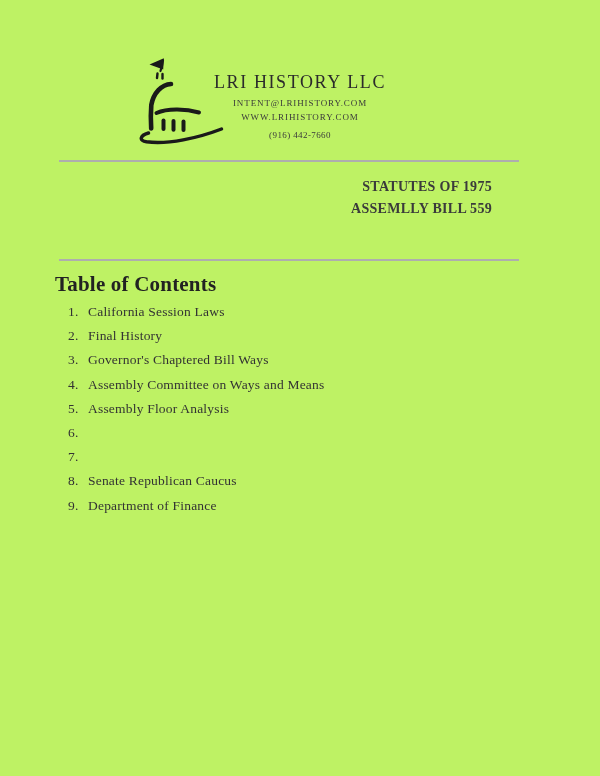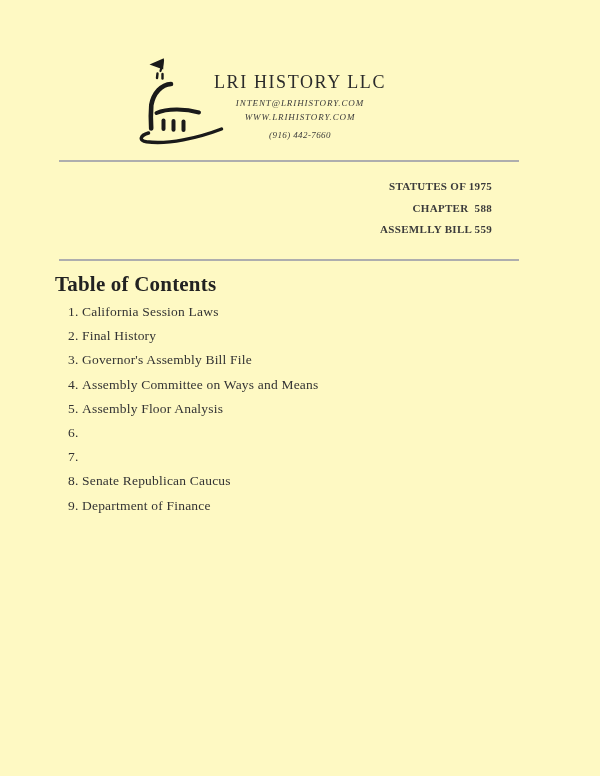--- a/index.html
+++ b/index.html
@@ -5,78 +5,78 @@
   * { margin: 0; padding: 0; box-sizing: border-box; }
   html, body { background: #ffffff; }
   body {
     width: 600px; height: 776px;
     font-family: "Liberation Serif", serif;
     position: relative;
     overflow: hidden;
   }
   .page {
     position: absolute; inset: 0;
-    background: #fef9c3;
+    background: #bef264;
   }
 
   
   .logo {
     position: absolute; left: 135px; top: 55px;
     width: 90px; height: 90px;
   }
   .letterhead {
     position: absolute; left: 0; top: 72px; width: 600px;
     text-align: center; color: #2f2f2f;
   }
   .company-name {
     font-size: 18px; letter-spacing: 1.6px;
     color: #2b2b2b; font-weight: 400;
   }
   .contact-line {
     font-size: 9px; letter-spacing: 0.9px;
-    color: #3a3a3a; margin-top: 4.5px; font-style: italic;
+    color: #3a3a3a; margin-top: 4.5px;
   }
   .contact-line.phone { letter-spacing: 0.4px; margin-top: 8px; }
 
   
   .rule {
     position: absolute; left: 59px; width: 460px; height: 1.5px;
     background: #aeaeae;
   }
   .rule-top { top: 160px; }
   .rule-bottom { top: 259px; }
 
   
   .doc-info {
     position: absolute; top: 176px; right: 108px;
     text-align: right; color: #3b3b3b;
   }
   .doc-info-line {
-    font-size: 11px; font-weight: bold;
+    font-size: 14px; font-weight: bold;
     line-height: 21.5px; letter-spacing: 0.3px;
     white-space: pre;
   }
 
   
   .toc-title {
     position: absolute; left: 55px; top: 272px;
     font-size: 21px; font-weight: bold;
     color: #222222; letter-spacing: 0.2px;
   }
   .toc-list {
     position: absolute; left: 68px; top: 304px;
     list-style: none;
   }
   .toc-item {
     display: flex; height: 24.2px;
     font-size: 13.5px; color: #333333;
     letter-spacing: 0.2px;
   }
   .toc-num { width: 14px; flex: 0 0 auto; }
-  .toc-label { }
+  .toc-label { margin-left: 6px; }
 </style>
 </head>
 <body>
 
 <div class="page">
 
   <svg class="logo" viewBox="0 0 90 90" xmlns="http://www.w3.org/2000/svg" aria-hidden="true">
     <g stroke="#1a1a1a" fill="none" stroke-linecap="round">
 
       <path d="M 28 4.5 L 16.5 9.5 L 27.5 13.5 Z" fill="#1a1a1a" stroke-width="1.5"></path>
@@ -101,40 +101,39 @@
     <div class="company-name">LRI HISTORY LLC</div>
     <div class="contact-line">INTENT@LRIHISTORY.COM</div>
     <div class="contact-line">WWW.LRIHISTORY.COM</div>
     <div class="contact-line phone">(916) 442-7660</div>
   </div>
 
   <div class="rule rule-top"></div>
 
   <div class="doc-info">
     <div class="doc-info-line">STATUTES OF 1975</div>
-    <div class="doc-info-line">CHAPTER  588</div>
     <div class="doc-info-line">ASSEMLLY BILL 559</div>
   </div>
 
   <div class="rule rule-bottom"></div>
 
   <h1 class="toc-title">Table of Contents</h1>
 
   <ol class="toc-list">
     <li class="toc-item">
       <span class="toc-num">1.</span>
       <span class="toc-label">California Session Laws</span>
     </li>
     <li class="toc-item">
       <span class="toc-num">2.</span>
       <span class="toc-label">Final History</span>
     </li>
     <li class="toc-item">
       <span class="toc-num">3.</span>
-      <span class="toc-label">Governor's Assembly Bill File</span>
+      <span class="toc-label">Governor's Chaptered Bill Ways</span>
     </li>
     <li class="toc-item">
       <span class="toc-num">4.</span>
       <span class="toc-label">Assembly Committee on Ways and Means</span>
     </li>
     <li class="toc-item">
       <span class="toc-num">5.</span>
       <span class="toc-label">Assembly Floor Analysis</span>
     </li>
     <li class="toc-item">

